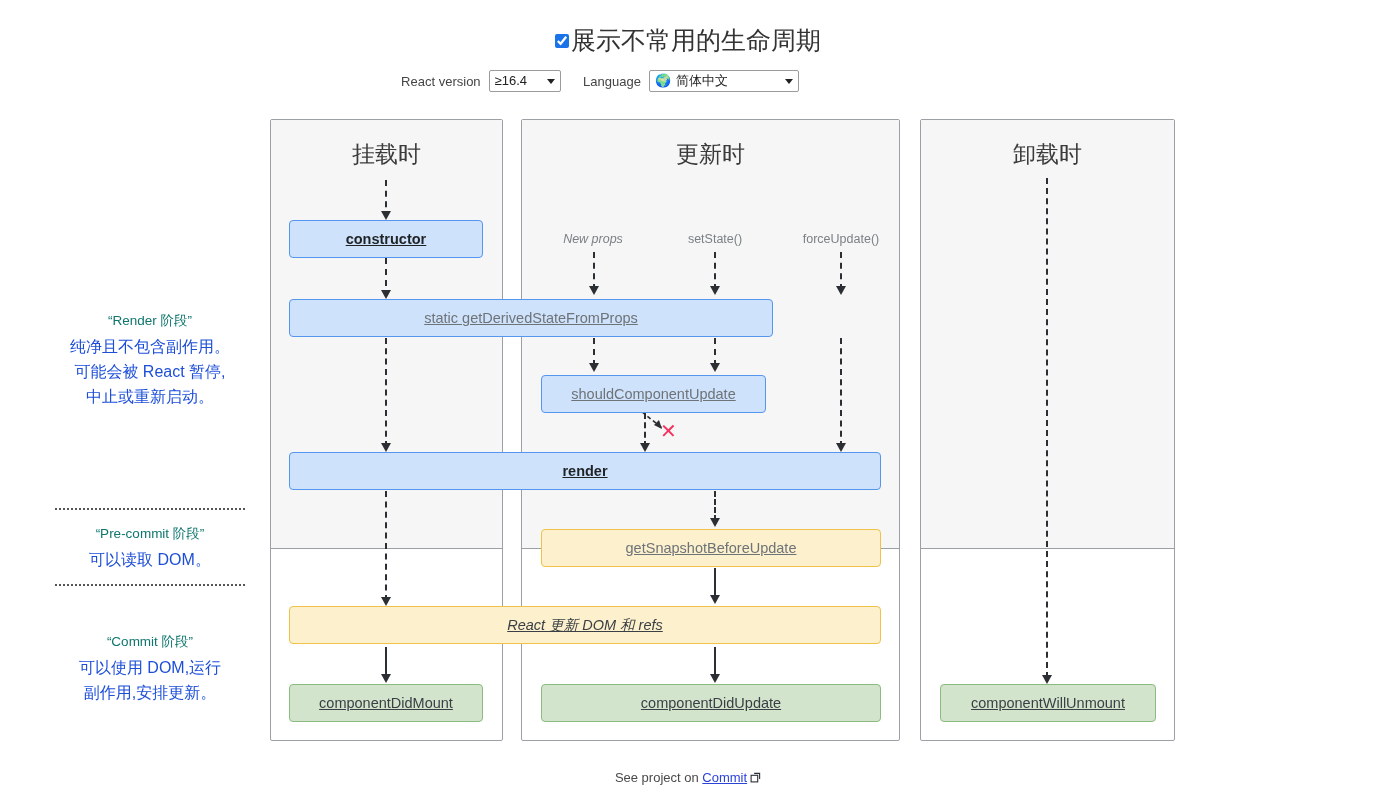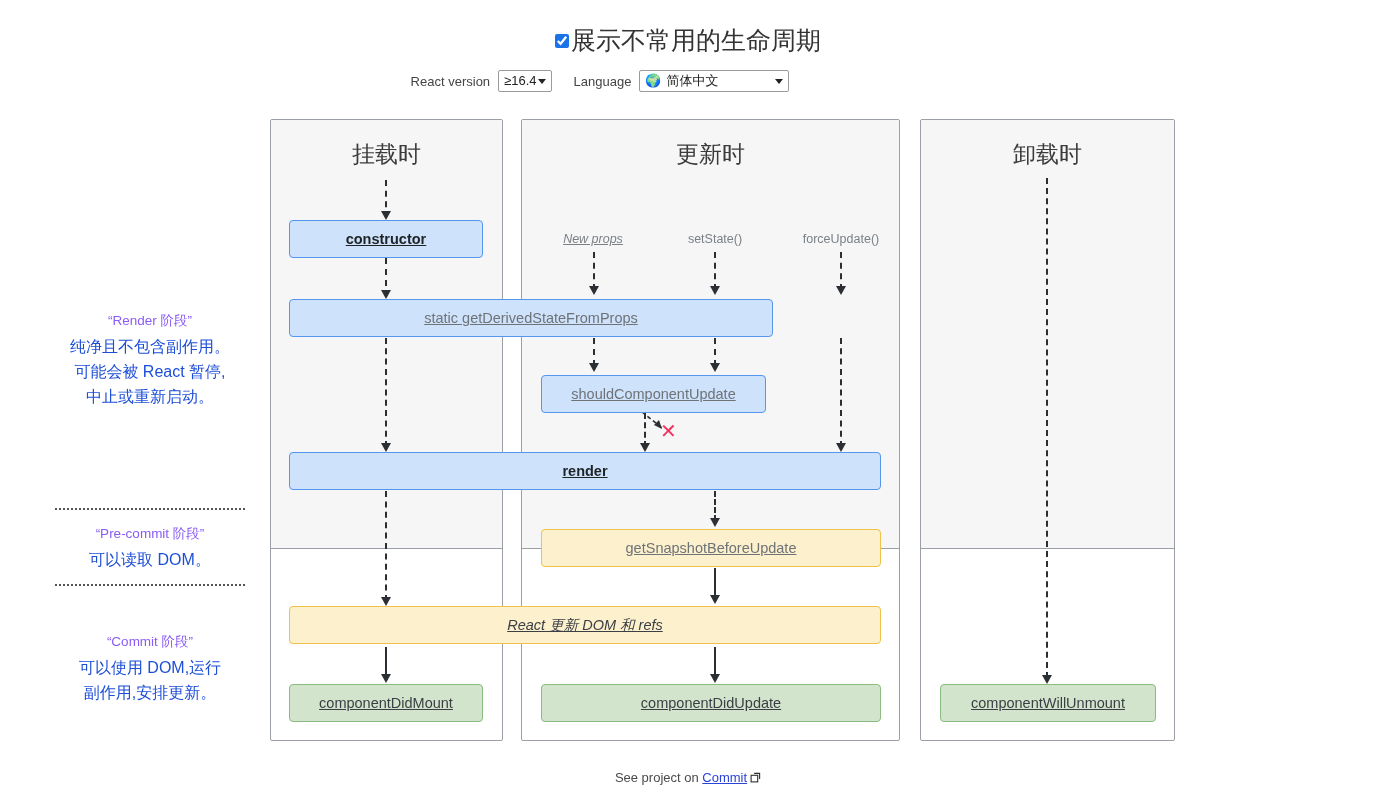--- a/index.html
+++ b/index.html
@@ -31,42 +31,42 @@
     gap: 8px;
     font-size: 13px; color: #444;
   }
   .ctrl-label { color: #444; }
   .sel {
     font-family: "Liberation Sans", sans-serif;
     font-size: 13px; color: #222;
     background: #ffffff;
     border: 1px solid #9b9b9b;
     border-radius: 2px;
-    padding: 2px 14px 2px 5px;
+    padding: 2px 33px 2px 5px;
     height: 22px; line-height: 16px;
     position: relative;
     display: inline-flex; align-items: center;
     white-space: nowrap;
   }
   .sel .caret {
     position: absolute; right: 5px; top: 50%;
     width: 0; height: 0; margin-top: -2px;
     border-left: 4px solid transparent;
     border-right: 4px solid transparent;
     border-top: 5px solid #222;
   }
   .sel-lang { width: 150px; }
   .globe { margin-right: 5px; font-size: 13px; }
 
   
   .phase {
     position: absolute; left: 40px; width: 220px;
     text-align: center;
   }
-  .phase-title { font-size: 13.5px; color: #8b5cf6; margin-bottom: 5px; }
+  .phase-title { font-size: 13.5px; color: #0f766e; margin-bottom: 5px; }
   .phase-desc { font-size: 16px; color: #1d4ed8; line-height: 1.55; }
   .phase-sep {
     position: absolute; left: 55px; width: 190px; height: 0;
     border-top: 2px dotted #555;
   }
 
   
   .col {
     position: absolute; top: 119px;
     border: 1px solid #9aa0a6;
@@ -111,21 +111,21 @@
   .lbox.green  { background: #d3e4cd; border: 1px solid #8cbb82; }
   .lbox.strong { color: #1f2326; font-weight: bold; }
   .lbox.muted  { color: #6e7378; font-weight: normal; }
   .lbox.plain  { color: #3a3f45; font-weight: normal; }
   .lbox.italic { font-style: italic; color: #3a3f45; }
 
   .trigger {
     position: absolute; font-size: 12.5px; color: #7b8086;
     text-align: center; white-space: nowrap;
   }
-  .trigger.it { font-style: italic; text-decoration: underline; }
+  .trigger.it { font-style: italic; }
 
   .redx {
     position: absolute;
     font-size: 20px; font-weight: bold; color: #f3325f;
     line-height: 1;
   }
 
   
   .footer {
     position: absolute; top: 770px; left: 0; width: 1376px;

